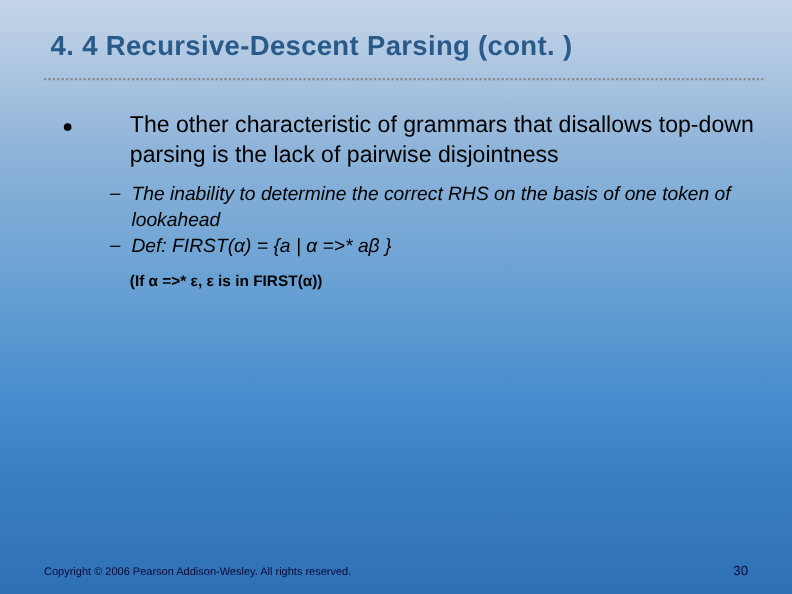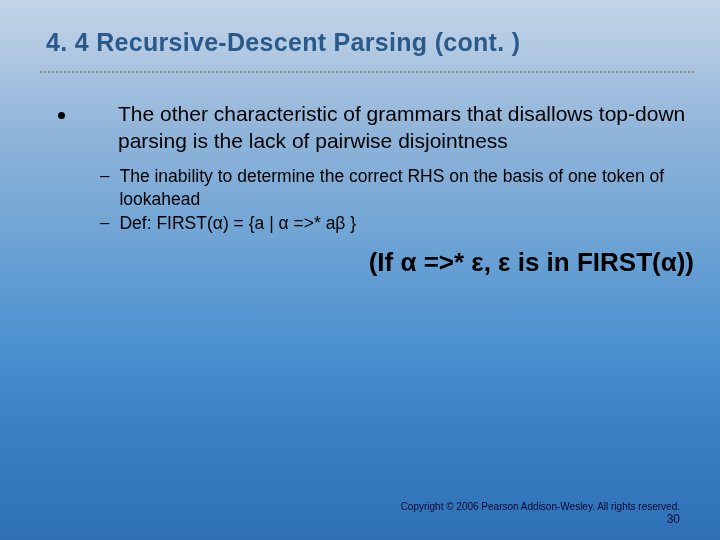--- a/index.html
+++ b/index.html
@@ -65,40 +65,40 @@
   }
   .sub-dash {
     font-size: 17px;
     margin-right: 10px;
     margin-top: 1px;
     flex-shrink: 0;
   }
   .sub-text {
     font-size: 17.5px;
     line-height: 1.3;
+    font-style: italic;
   }
   .center-line {
-    font-size: 26px;
+    font-size: 14px;
     font-weight: bold;
-    text-align: right;
+    text-align: left;
     margin-top: 12px;
     margin-left: 60px;
   }
   .footer {
     position: absolute;
     bottom: 14px;
     left: 40px;
     right: 40px;
     display: flex;
     justify-content: space-between;
     align-items: flex-end;
     color: #0a0a33;
     font-size: 10px;
     font-family: Arial, sans-serif;
-    flex-direction: column;
   }
   .pagenum {
     font-size: 12px;
   }
 </style>
 </head>
 <body>
 
 <div class="slide">
 

